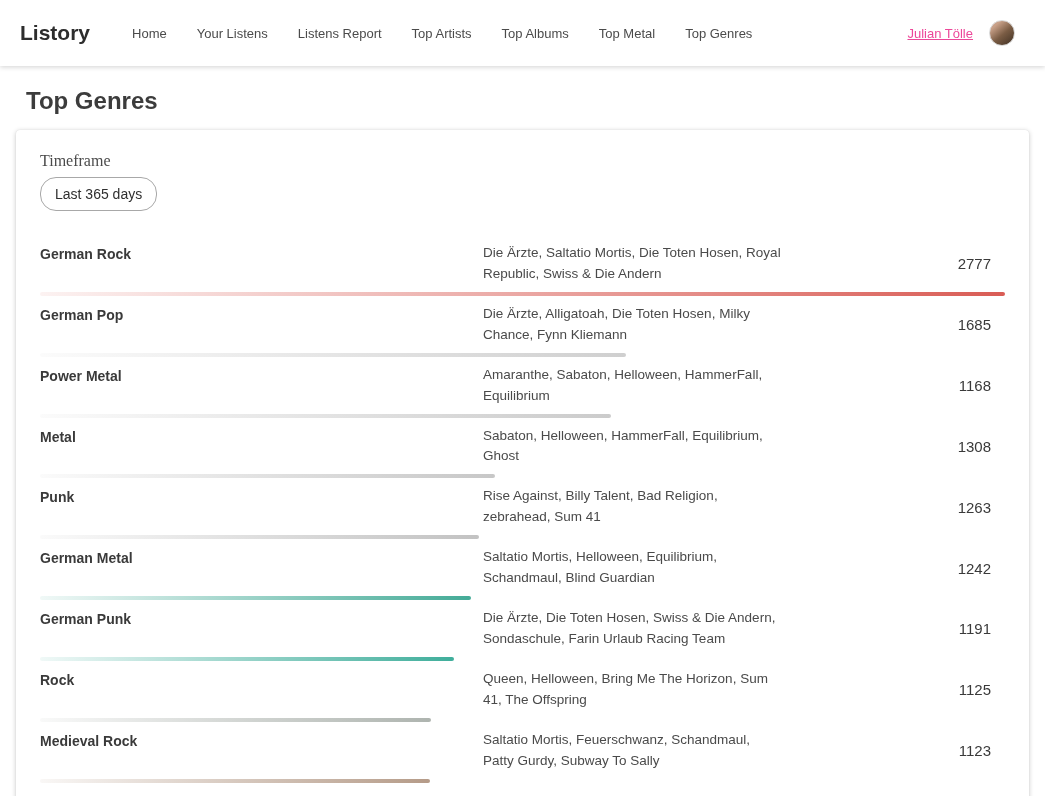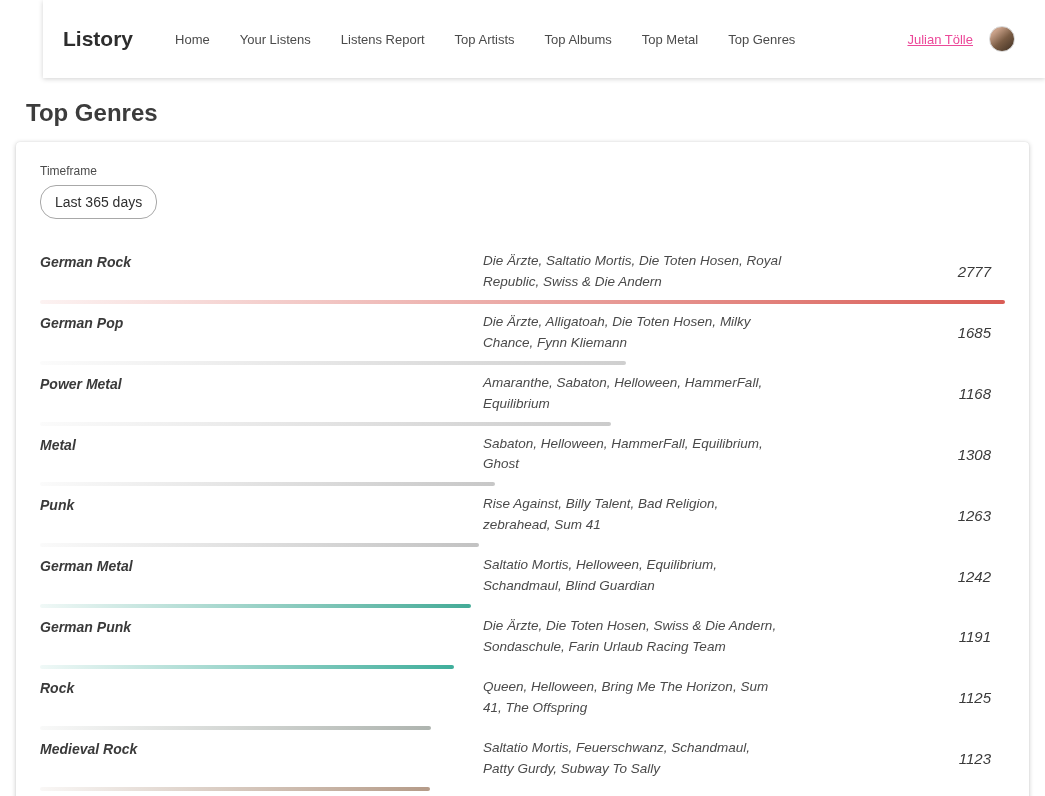--- a/index.html
+++ b/index.html
@@ -1,24 +1,24 @@
 <!DOCTYPE html>
 <html><head>
 <meta charset="utf-8">
 <style>
   * { box-sizing: border-box; margin: 0; padding: 0; }
   html, body { width: 1045px; height: 796px; overflow: hidden; background: #fff; }
   body { font-family: "Liberation Sans", sans-serif; color: #3d3d3d; }
 
   
   .navbar {
-    height: 78px; display: flex; align-items: center;
+    height: 66px; display: flex; align-items: center;
     padding: 0 30px 0 20px; background: #fff;
     box-shadow: 0 1px 5px rgba(0,0,0,.18);
-    position: relative; z-index: 5; margin-left: 43px;
+    position: relative; z-index: 5;
   }
   .brand { font-size: 21px; font-weight: 700; color: #2d2d2d; margin-right: 42px; cursor: pointer; }
   .nav-links { display: flex; gap: 30px; align-items: center; }
   .nav-link { font-size: 13px; color: #4b4b4b; cursor: pointer; white-space: nowrap; }
   .nav-spacer { flex: 1; }
   .user-name { font-size: 13px; color: #ec4899; margin-right: 16px; text-decoration: underline; }
   .avatar {
     width: 26px; height: 26px; border-radius: 50%;
     background: linear-gradient(140deg, #c9a189 20%, #7a5c44 55%, #3e2f22 100%);
     border: 1px solid #d8d8d8; cursor: pointer; flex: none;
@@ -26,30 +26,30 @@
 
   
   .page-title { font-size: 24px; font-weight: 700; color: #3c3c3c; margin: 21px 26px 15px; }
 
   .card {
     margin: 0 16px 24px; padding: 22px 24px 10px;
     background: #fff; border-radius: 4px;
     box-shadow: 0 1px 5px rgba(0,0,0,.22), 0 0 1px rgba(0,0,0,.12);
   }
 
-  .tf-label { font-size: 12px; color: #4b4b4b; margin-bottom: 7px; }
+  .tf-label { font-size: 16px; color: #4b4b4b; margin-bottom: 7px; font-family: Liberation Serif, serif; }
   .tf-select {
     display: inline-block; border: 1px solid #a8a8a8; border-radius: 16px;
     padding: 8px 14px; font-size: 14px; color: #2f2f2f; background: #fff; cursor: pointer;
   }
 
   .genre-list { margin-top: 24px; }
   .genre-row {
     display: grid; grid-template-columns: 443px 300px 1fr;
-    align-items: start; padding-top: 8px; font-style: italic;
+    align-items: start; padding-top: 8px;
   }
   .g-name { font-size: 14px; font-weight: 700; color: #3a3a3a; padding-top: 3px; }
   .g-artists { font-size: 13.5px; color: #4a4a4a; line-height: 1.55; }
   .g-count { font-size: 15px; color: #3a3a3a; text-align: right; padding-right: 14px; align-self: center; }
   .g-bar-track { grid-column: 1 / -1; height: 4px; margin-top: 7px; }
   .g-bar { height: 100%; border-radius: 2px; }
 </style>
 </head>
 <body>
 

